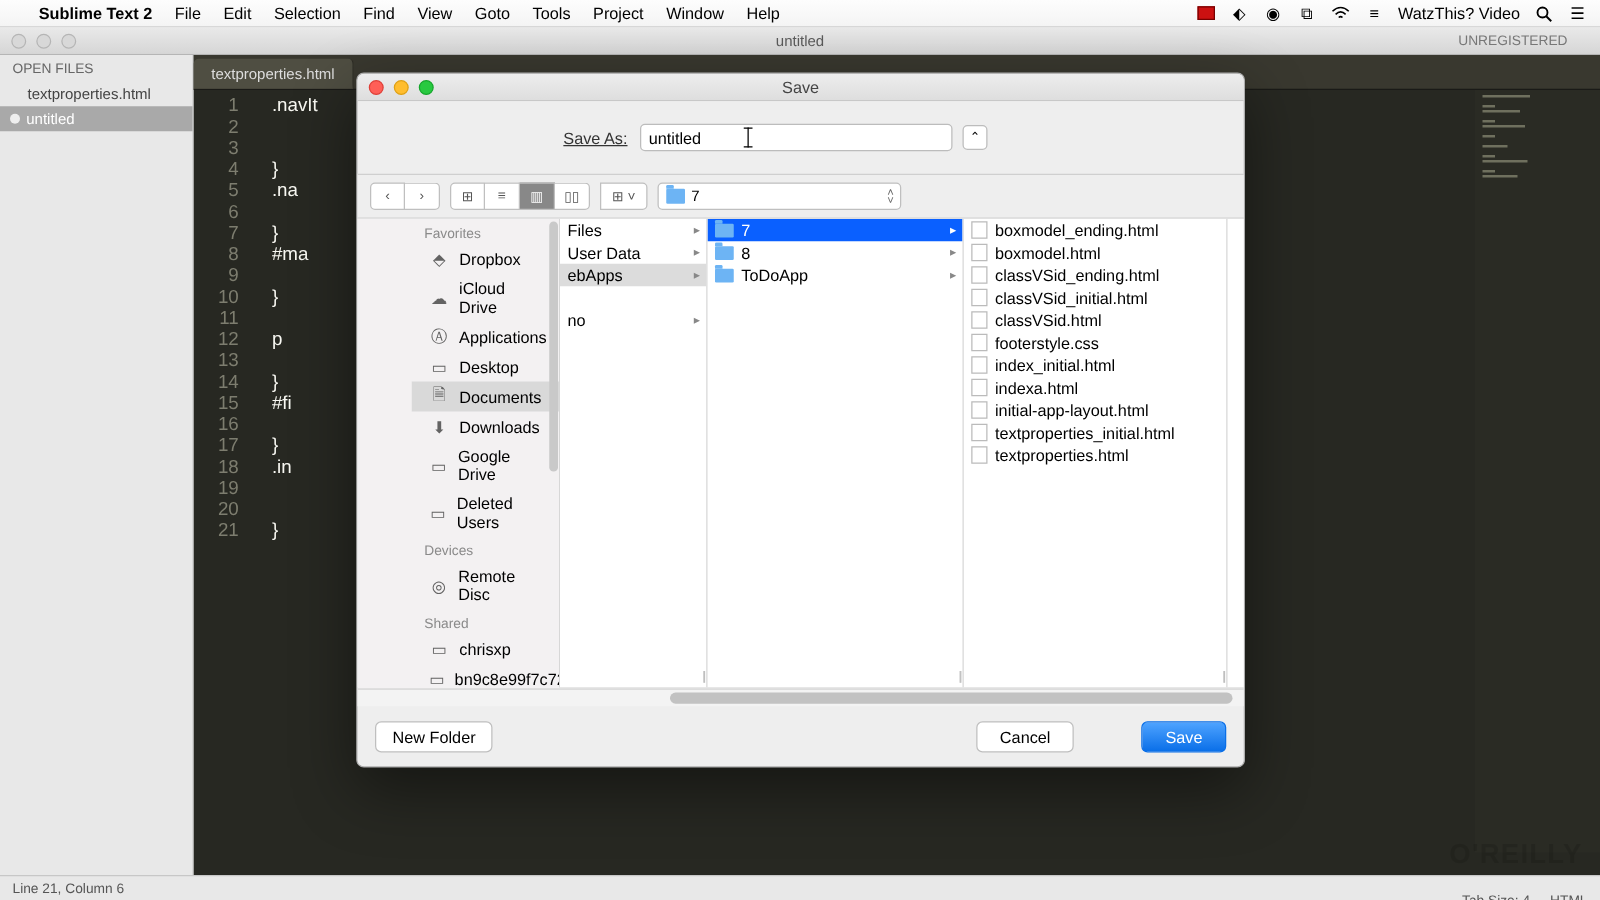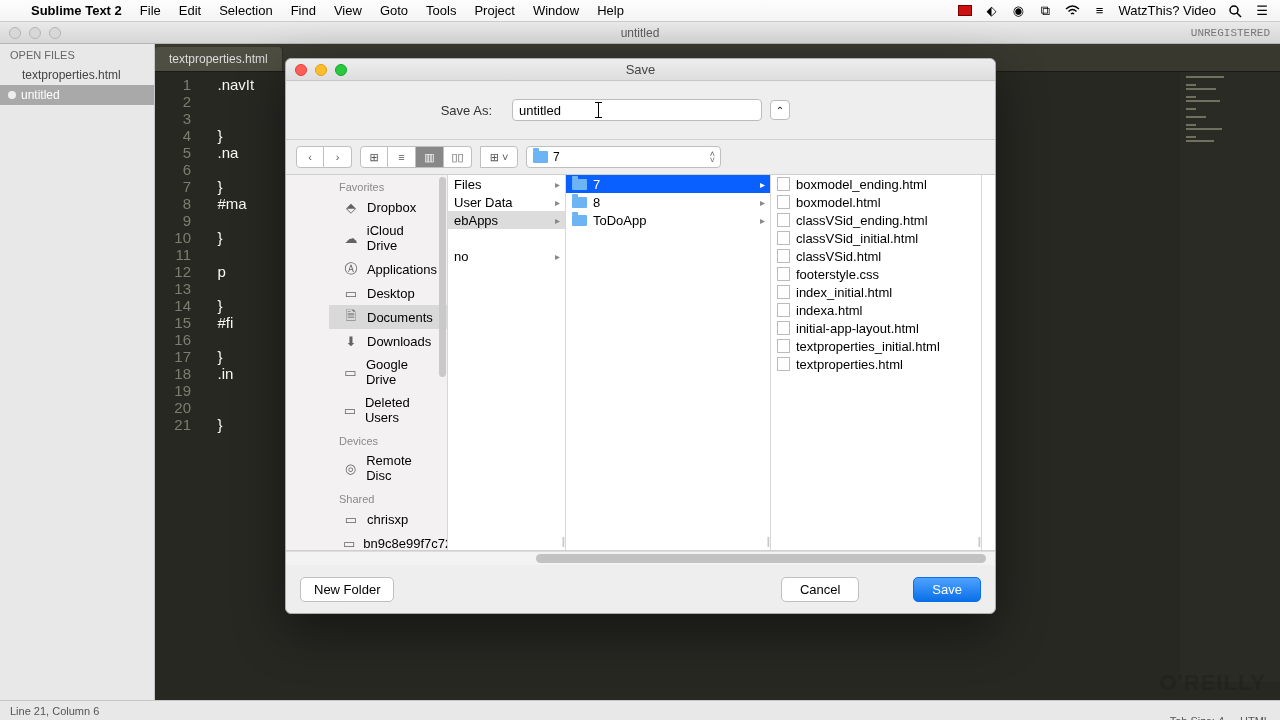--- a/index.html
+++ b/index.html
@@ -12,21 +12,21 @@
 .menubar .mitem { padding:0 9px; cursor:default; }
 .menubar .right { margin-left:auto; display:flex; align-items:center; gap:11px; padding-right:10px; }
 .menubar .right .ic { width:16px; height:16px; display:flex; align-items:center; justify-content:center; font-size:13px; }
 .menubar .rec { width:14px; height:11px; background:#c11; border:1px solid #700; }
 
 
 .titlebar { height:22px; background:linear-gradient(#e9e9e9,#d6d6d6); border-bottom:1px solid #b5b5b5; display:flex; align-items:center; font-size:12px; position:relative; }
 .titlebar .traffic { display:flex; gap:8px; padding-left:9px; }
 .titlebar .dot { width:12px; height:12px; border-radius:50%; background:#d8d8d8; border:1px solid #b5b5b5; }
 .titlebar .ttl { position:absolute; left:0; right:0; text-align:center; pointer-events:none; color:#5b5b5b; }
-.titlebar .unreg { margin-left:auto; padding-right:10px; color:#777; font-size:11px;font-family:Liberation Mono, monospace; }
+.titlebar .unreg { margin-left:auto; padding-right:26px; color:#777; font-size:11px; }
 
 
 .workspace { display:flex; height:656px; }
 .sidebar { width:155px; background:#e8e8e8; border-right:1px solid #c7c7c7; font-size:12px; }
 .sidebar .hdr { padding:5px 10px 4px; color:#666; font-size:11px; }
 .sidebar .file { padding:3px 8px 3px 22px; display:flex; align-items:center; gap:5px; color:#444; }
 .sidebar .file.active { background:#a9a9a9; color:#fff; }
 .sidebar .file .dot { width:8px; height:8px; border-radius:50%; background:#999; margin-left:-14px; }
 .sidebar .file.active .dot { background:#eee; }
 
@@ -49,21 +49,21 @@
 .dlg-title { height:22px; display:flex; align-items:center; background:linear-gradient(#ededed,#dedede); border-bottom:1px solid #c8c8c8; position:relative; border-radius:6px 6px 0 0;}
 .dlg-title .traffic { display:flex; gap:8px; padding-left:9px; }
 .dlg-title .dot { width:12px; height:12px; border-radius:50%; }
 .d-red{background:#ff5f57;border:1px solid #df3f37;}
 .d-yel{background:#ffbd2e;border:1px solid #dfa013;}
 .d-grn{background:#28c940;border:1px solid #14a62a;}
 .dlg-title .lbl { position:absolute; left:0; right:0; text-align:center; font-size:13px; color:#444; }
 
 .form { padding:18px 18px 8px; }
 .row { display:flex; align-items:center; margin-bottom:10px; }
-.row label { width:208px; text-align:right; padding-right:20px; font-size:13px; color:#333; }
+.row label { width:208px; text-align:right; padding-right:10px; font-size:13px; color:#333;text-decoration:underline; }
 .row input { width:250px; height:22px; border:1px solid #bcbcbc; border-radius:4px; font-size:13px; padding:2px 6px; background:#fff; }
 .row .expand { width:20px; height:20px; margin-left:8px; border:1px solid #bcbcbc; border-radius:4px; display:flex; align-items:center; justify-content:center; font-size:10px; background:#fff; }
 
 .toolbar { height:36px; border-top:1px solid #cfcfcf; border-bottom:1px solid #cfcfcf; background:#eee; display:flex; align-items:center; padding:0 10px; gap:8px; }
 .seg { display:flex; }
 .seg .btn { width:28px; height:22px; border:1px solid #bfbfbf; display:flex; align-items:center; justify-content:center; background:#fff; font-size:11px; color:#555; }
 .seg .btn:first-child { border-radius:4px 0 0 4px; }
 .seg .btn:last-child { border-radius:0 4px 4px 0; }
 .seg .btn + .btn { border-left:none; }
 .seg .btn.on { background:#888; color:#fff; }

